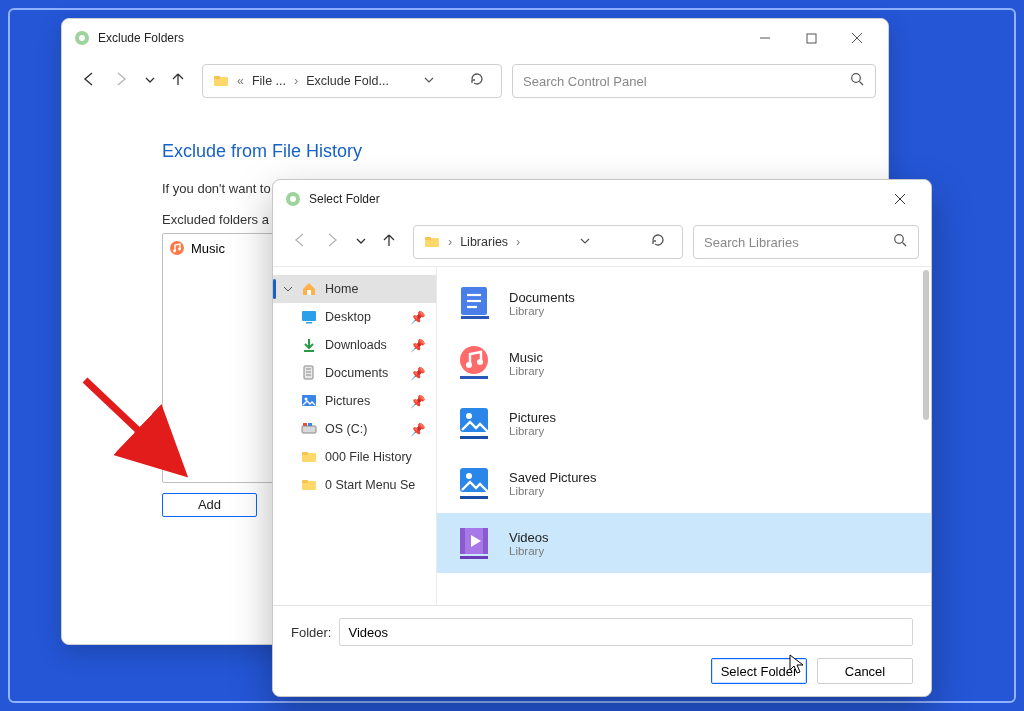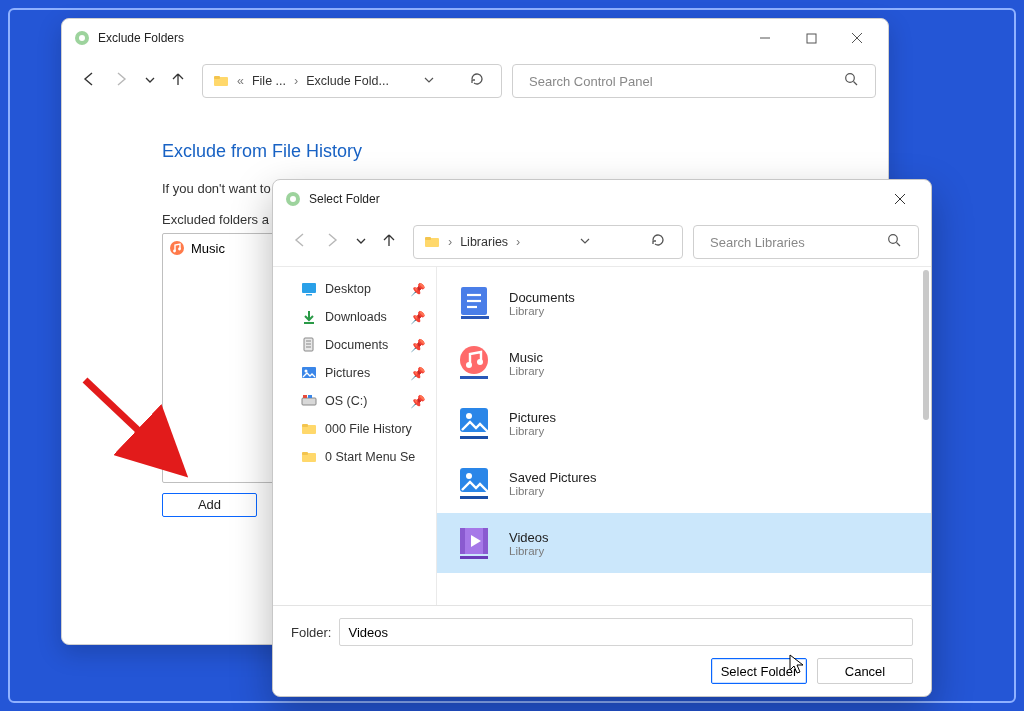--- a/index.html
+++ b/index.html
@@ -14,21 +14,21 @@
   .wbtns { margin-left:auto; display:flex; }
   .wbtn { width:46px; height:30px; display:flex; align-items:center; justify-content:center; color:#555; }
   .wbtn svg { display:block; }
 
   .nav-row { display:flex; align-items:center; height:48px; padding:0 12px; gap:10px; }
   .nav-arrows { display:flex; align-items:center; gap:14px; color:#555; padding:0 6px; }
   .crumbs { flex:0 0 auto; display:flex; align-items:center; gap:8px; height:34px; min-width:300px; padding:0 10px; border:1px solid #cfcfcf; border-radius:4px; background:#fff; font-size:12.5px; color:#333; }
   .crumbs .crumb { white-space:nowrap; }
   .crumbs .chev { color:#777; }
   .refresh { width:20px; height:20px; color:#555; margin-left:auto; margin-right:2px; }
-  .search { flex:1; display:flex; align-items:center; height:34px; padding:0 16px; border:1px solid #cfcfcf; border-radius:4px; color:#888; font-size:13px; }
+  .search { flex:1; display:flex; align-items:center; height:34px; padding:0 10px; border:1px solid #cfcfcf; border-radius:4px; color:#888; font-size:13px; }
   .search .mag { margin-left:auto; color:#555; }
 
   .content { padding:36px 24px 0 100px; }
   .heading { color:#1862c4; font-size:18px; margin-bottom:19px; }
   .sub { color:#333; font-size:13px; margin-bottom:16px; }
   .lbl { color:#333; font-size:13px; margin-bottom:6px; }
   .list { width:390px; height:250px; border:1px solid #bfbfbf; border-radius:2px; background:#fff; padding:6px; font-size:13px; }
   .list .li { display:flex; align-items:center; gap:6px; }
   .addbtn { margin-top:10px; width:95px; height:24px; border:1px solid #0a66ff; background:#fff; border-radius:2px; font-size:13px; color:#222; text-align:center; line-height:22px; }
 
@@ -222,20 +222,30 @@
             <circle cx="6" cy="6" r="4.3" fill="none" stroke="#555" stroke-width="1.2"></circle>
             <line x1="9.5" y1="9.5" x2="13" y2="13" stroke="#555" stroke-width="1.2"></line>
           </svg></span>
     </div>
   </div>
 
 
   <div class="body">
 
     <div class="side">
+      <div class="srow sel">
+        <svg width="10" height="10" viewBox="0 0 10 10">
+            <path d="M1 3 L5 7 L9 3" fill="none" stroke="#555"></path>
+          </svg>
+        <svg class="sico" viewBox="0 0 16 16">
+            <path d="M2 8 L8 2 L14 8 V14 H2z" fill="#ffb04a"></path>
+            <rect x="6" y="9" width="4" height="5" fill="#fff"></rect>
+          </svg>
+        <span>Home</span>
+      </div>
       <div class="srow">
         <svg class="sico" viewBox="0 0 16 16" style="margin-left:18px">
             <rect x="1" y="2" width="14" height="10" rx="1" fill="#2aa0e8"></rect>
             <rect x="5" y="13" width="6" height="1.5" fill="#2aa0e8"></rect>
           </svg>
         <span>Desktop</span>
         <span class="pin">📌</span>
       </div>
       <div class="srow">
         <svg class="sico" viewBox="0 0 16 16" style="margin-left:18px">

